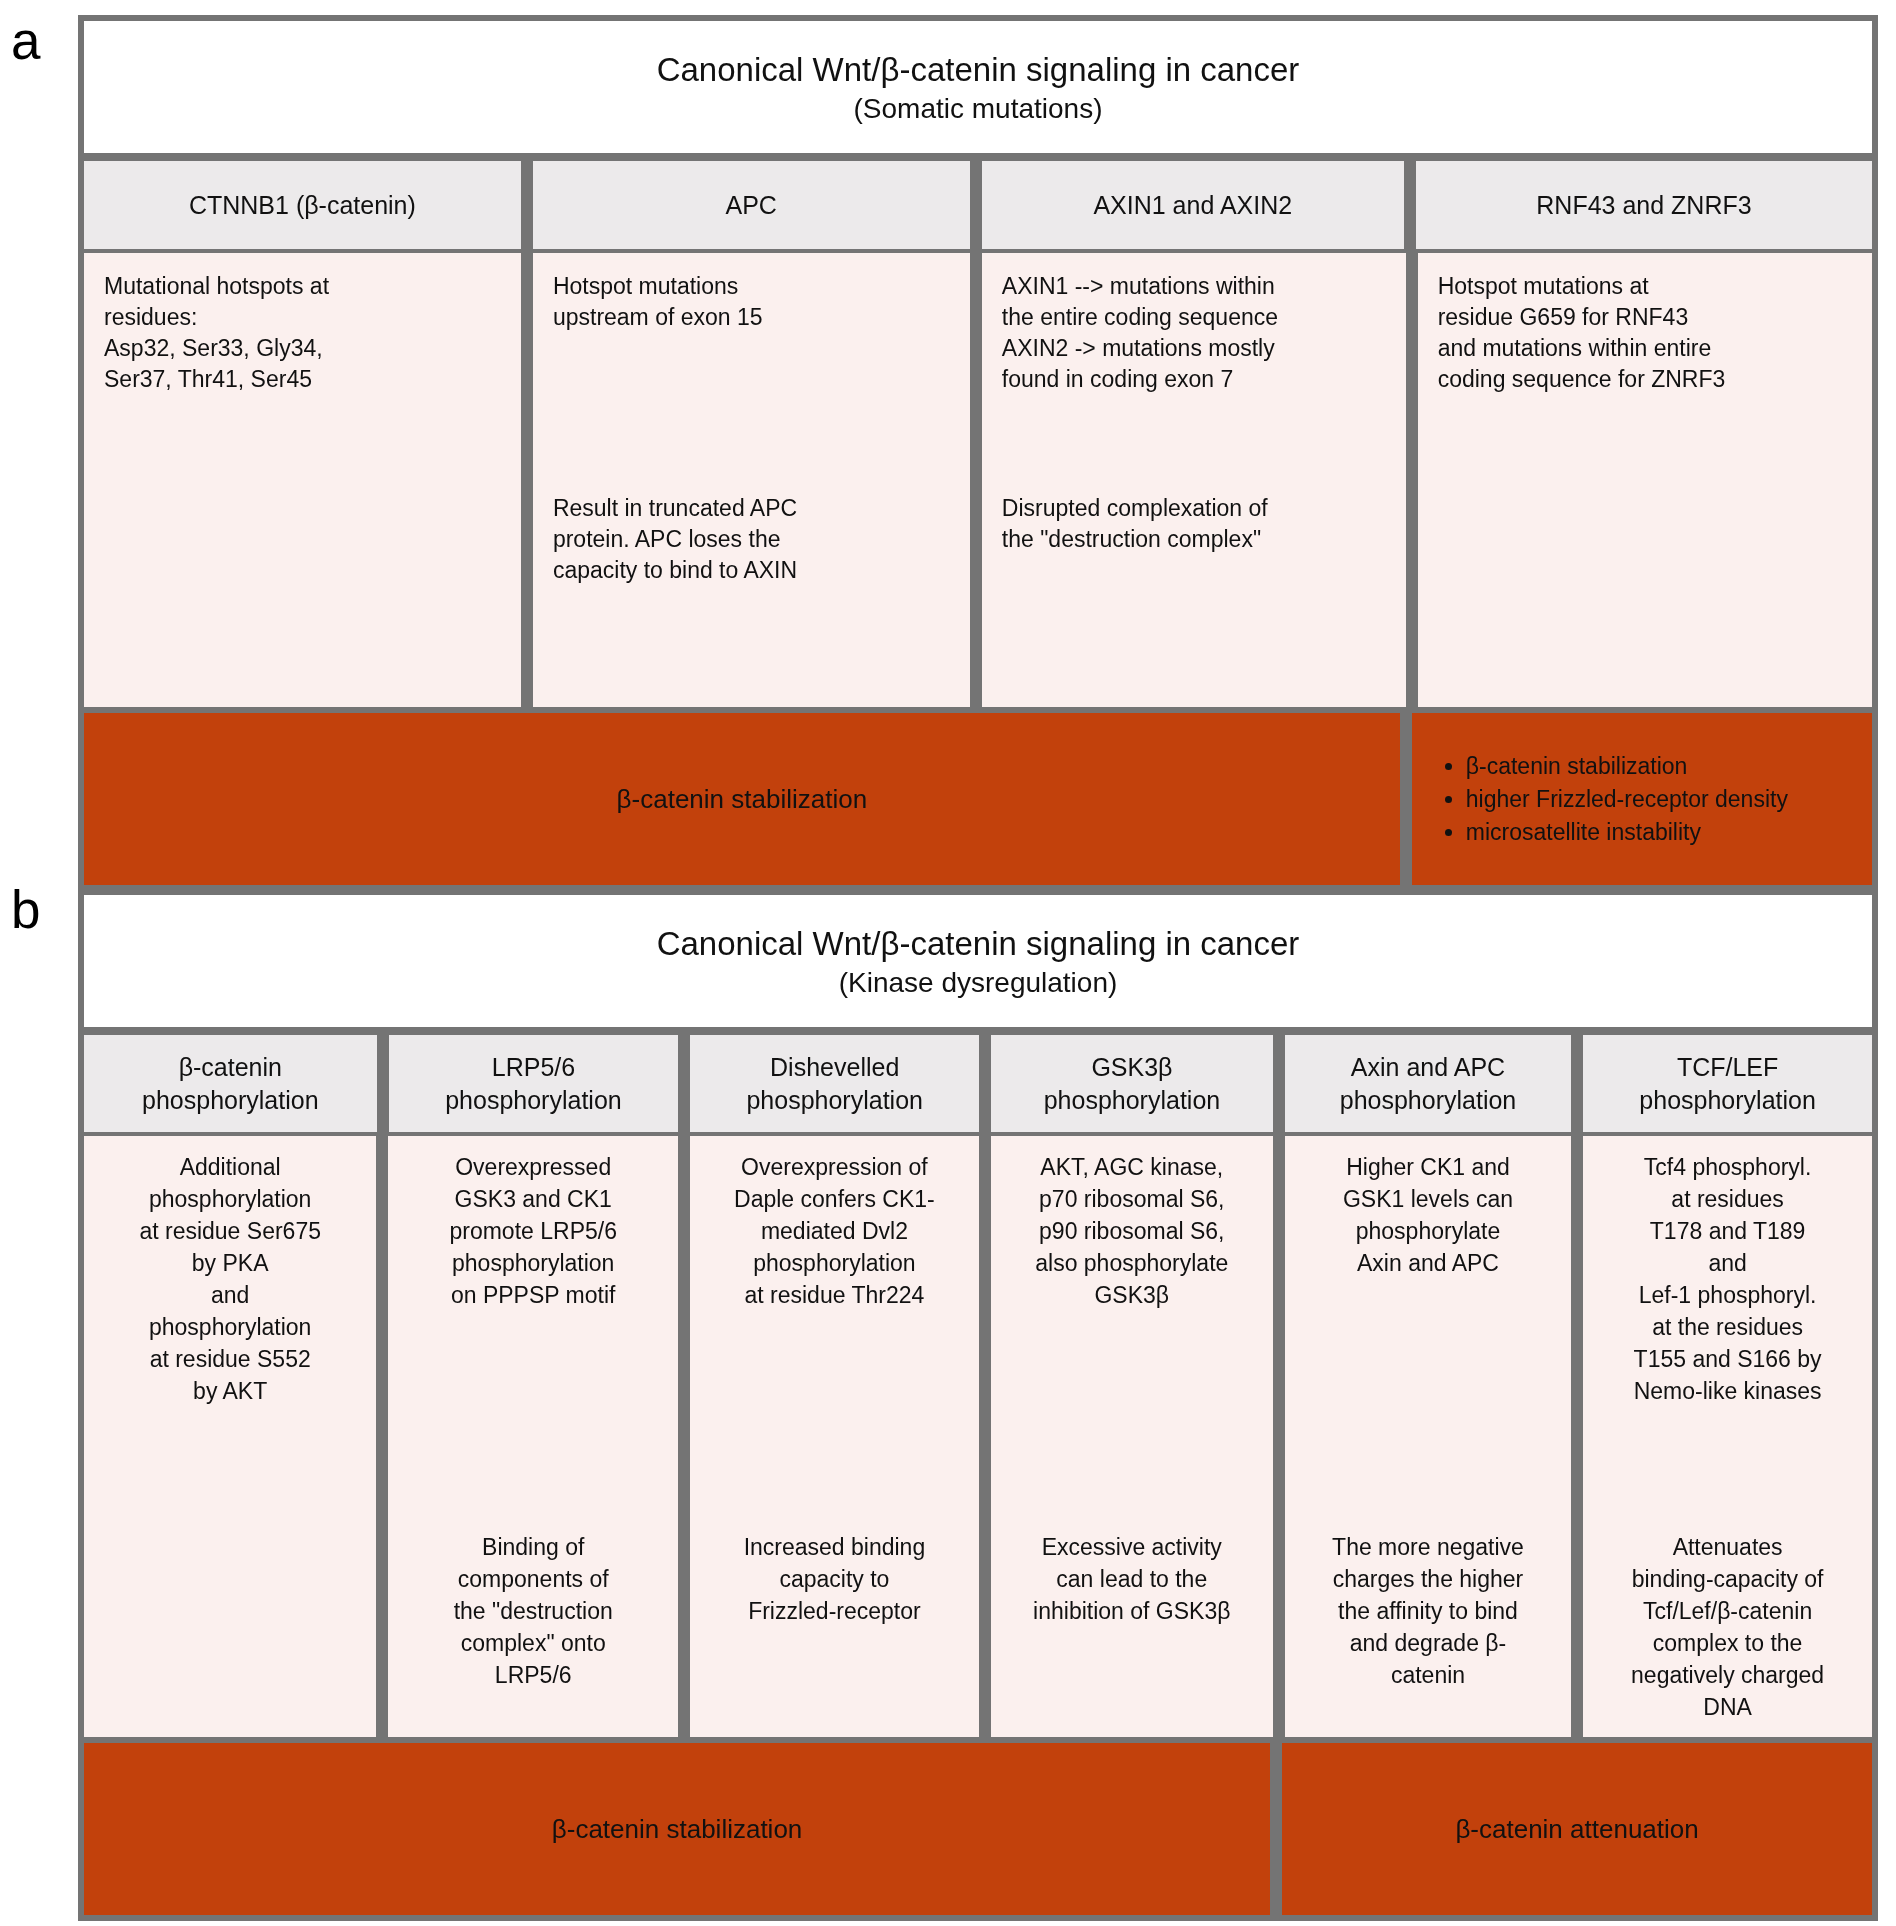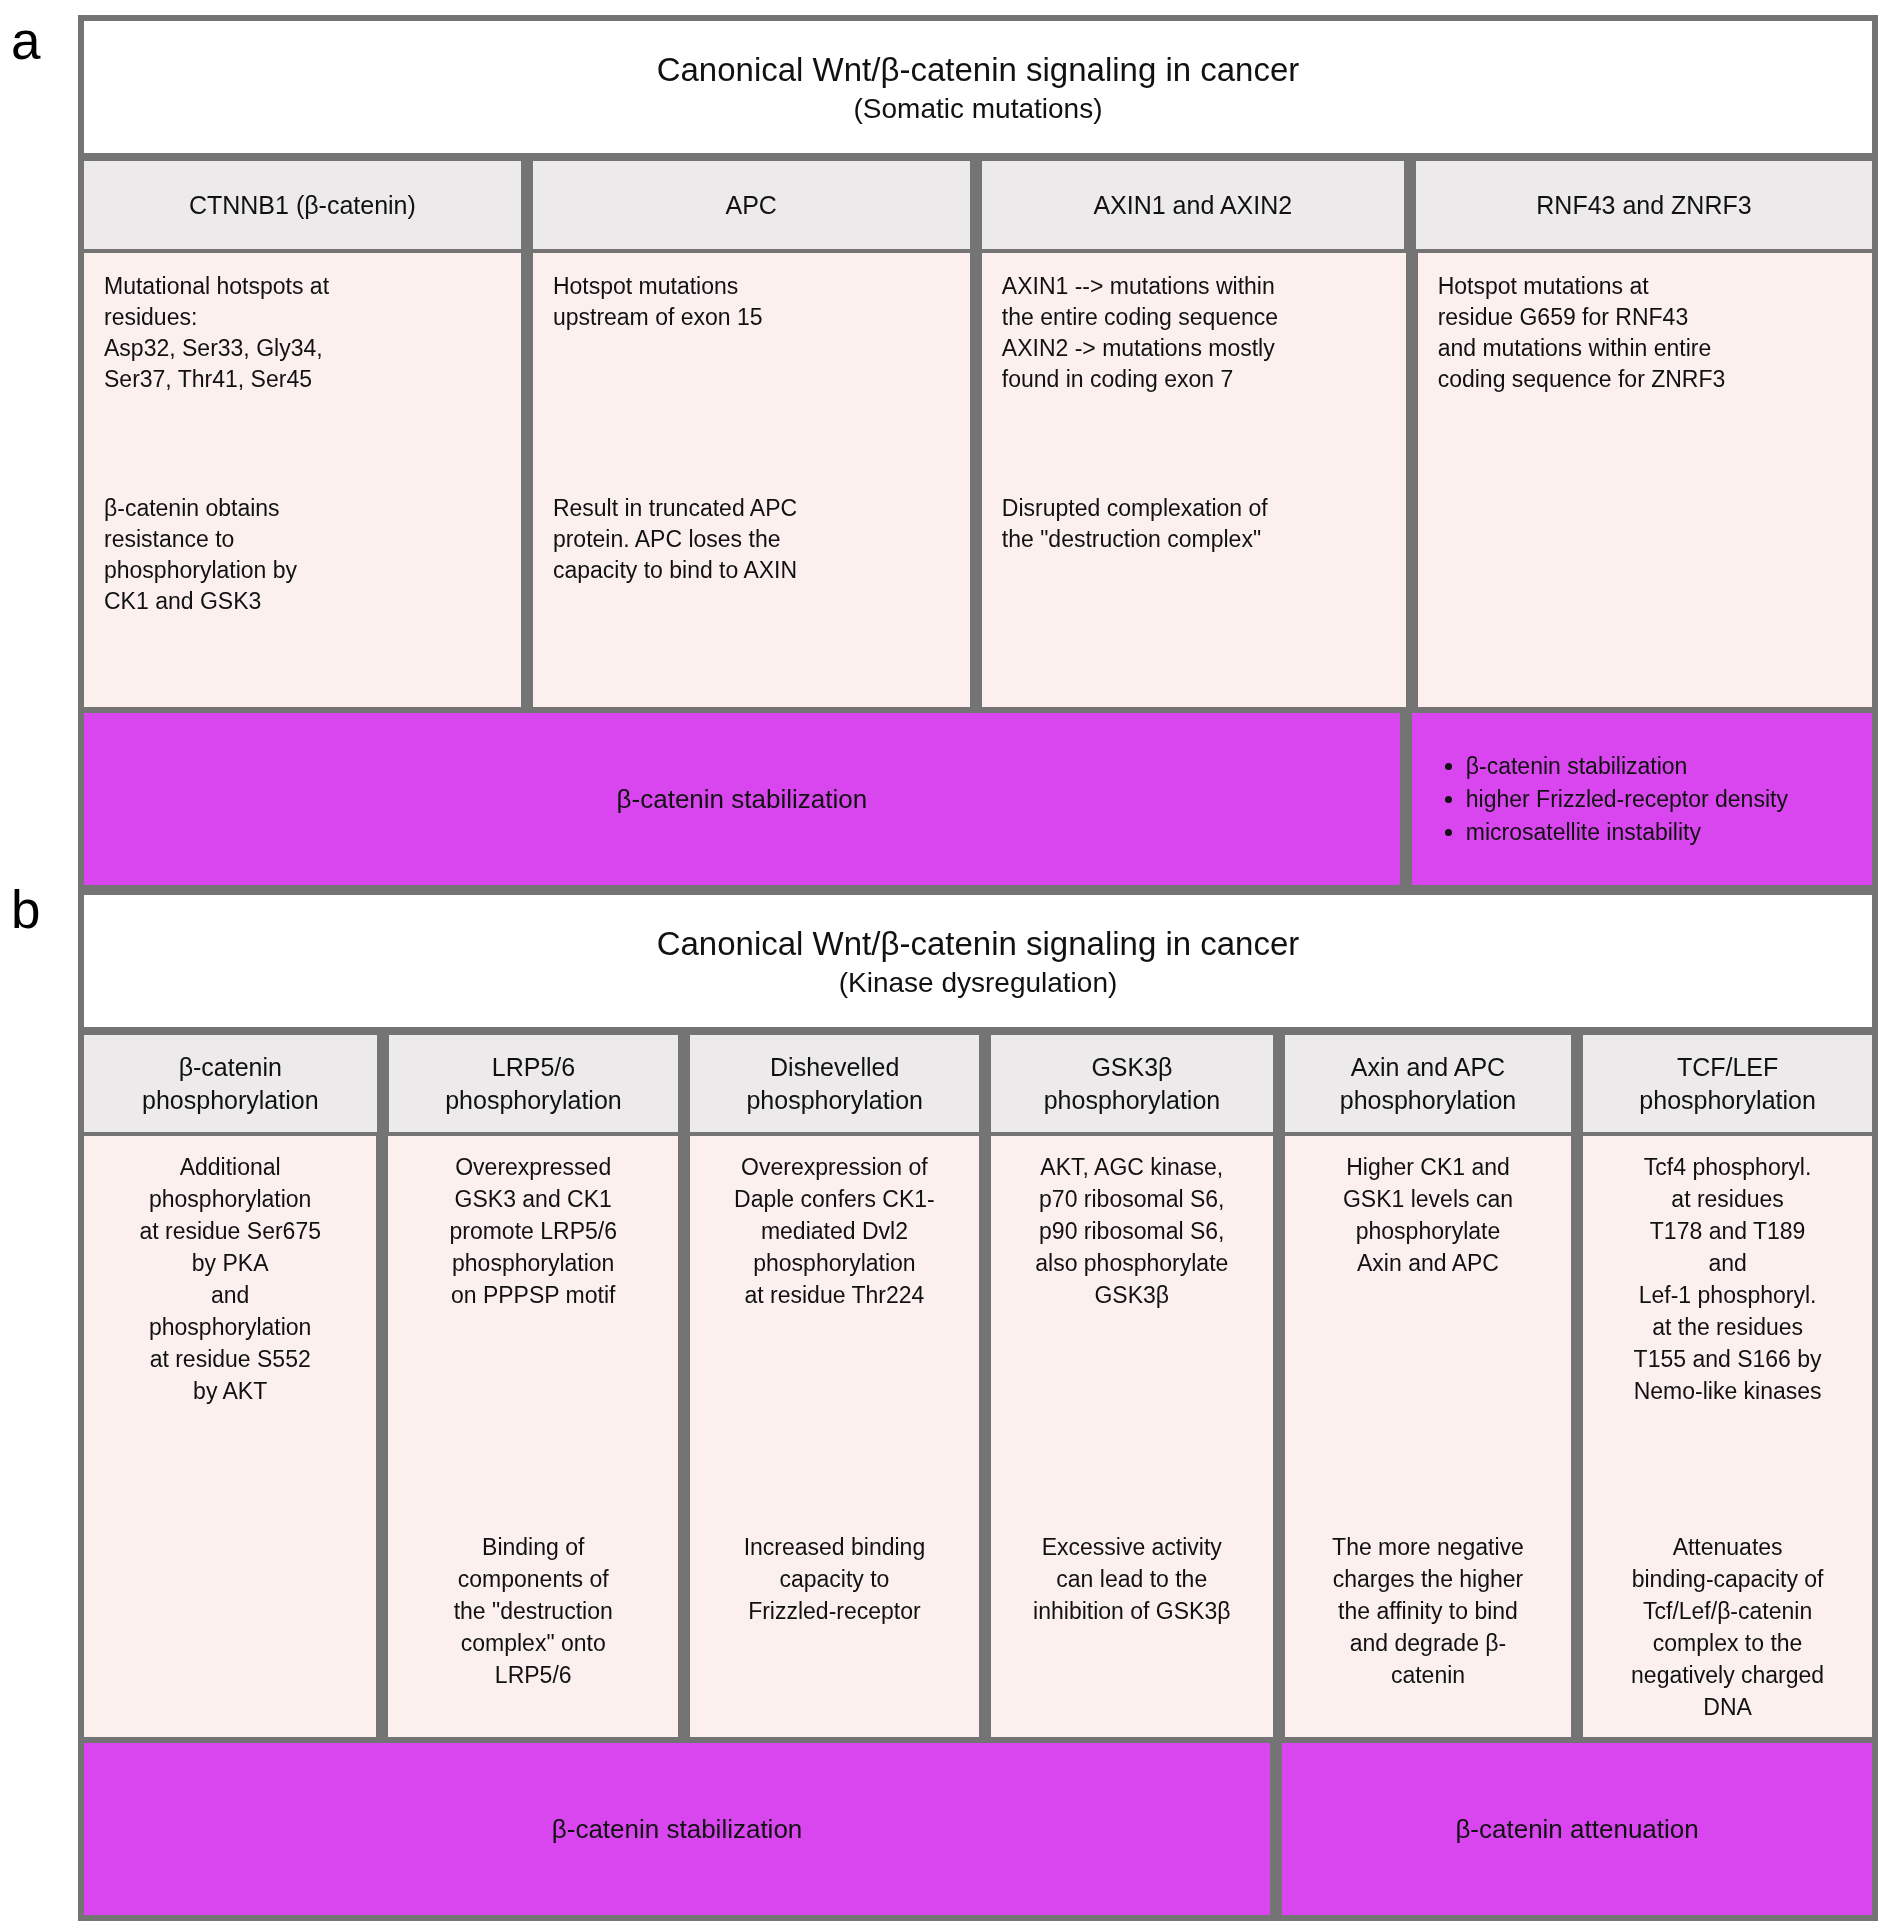--- a/index.html
+++ b/index.html
@@ -88,21 +88,21 @@
     line-height: 32px;
     text-align: center;
   }
   .body-cell p { margin: 0; white-space: pre-line; }
   #table-a .body-cell p.p1 { min-height: 222px; }
   #table-b .body-cell p.p1 { min-height: 380px; }
   .bold-gene { font-weight: 400; }
 
   .footer-row { height: 172px; }
   .footer-cell {
-    background: #d946ef;
+    background: #c2410c;
     display: flex;
     align-items: center;
     justify-content: center;
     text-align: center;
     font-size: 26px;
     line-height: 33px;
     flex-basis: 0;
     box-sizing: border-box;
   }
   .footer-cell.bullet-cell {
@@ -152,24 +152,20 @@
     <div class="cell header-cell a-col-2">APC</div>
     <div class="cell header-cell a-col-3">AXIN1 and AXIN2</div>
     <div class="cell header-cell a-col-4">RNF43 and ZNRF3</div>
   </div>
   <div class="row body-row">
     <div class="cell body-cell a-col-1">
       <p class="p1">Mutational hotspots at
 residues:
 Asp32, Ser33, Gly34,
 Ser37, Thr41, Ser45</p>
-      <p class="p2">β-catenin obtains
-resistance to
-phosphorylation by
-CK1 and GSK3</p>
     </div>
     <div class="cell body-cell a-col-2">
       <p class="p1">Hotspot mutations
 upstream of exon 15</p>
       <p class="p2">Result in truncated APC
 protein. APC loses the
 capacity to bind to AXIN</p>
     </div>
     <div class="cell body-cell a-col-3">
       <p class="p1"><b class="bold-gene">AXIN1</b><span> --&gt; mutations within

